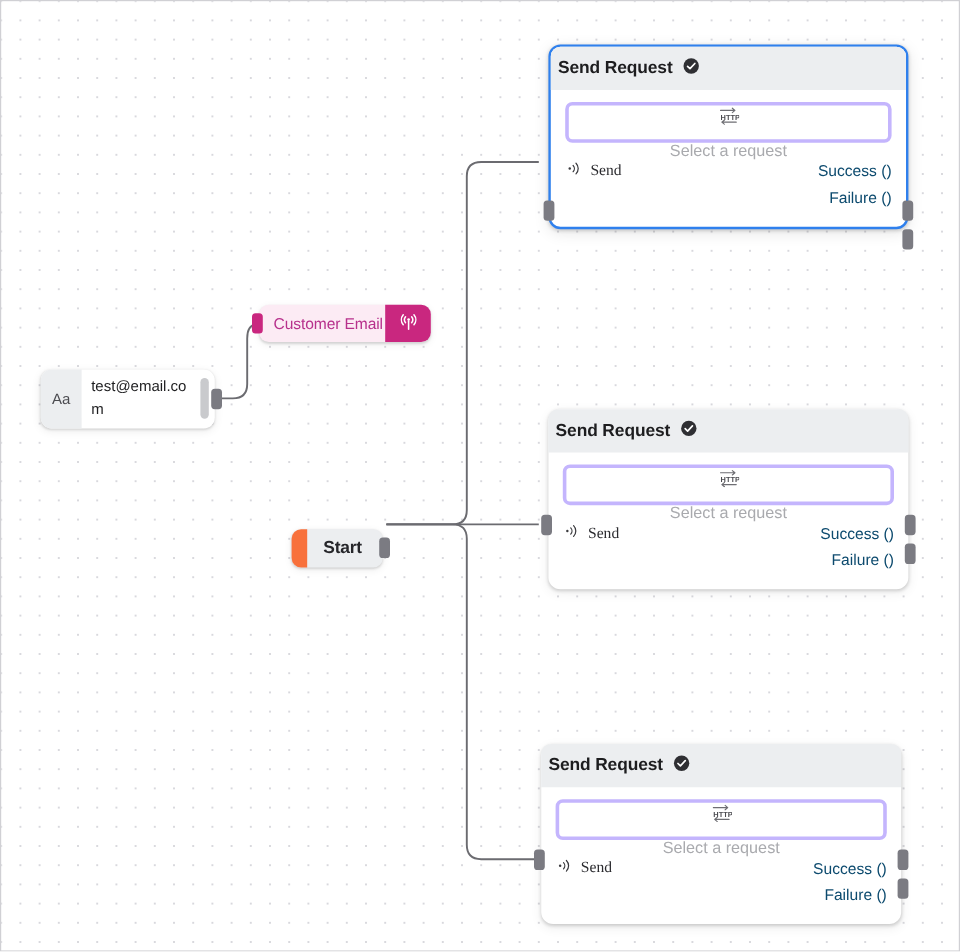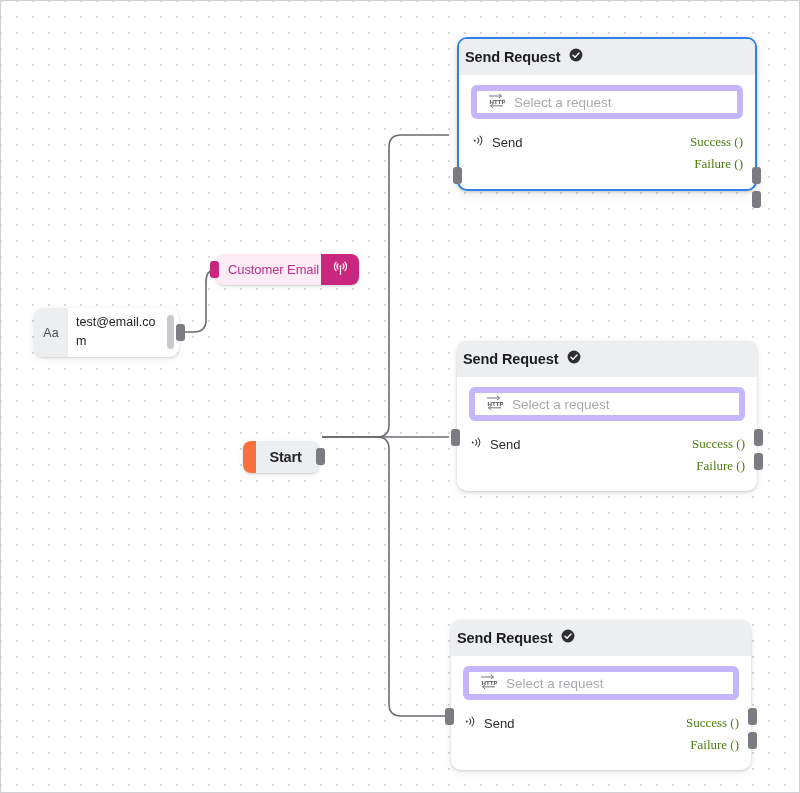--- a/index.html
+++ b/index.html
@@ -49,49 +49,49 @@
   .card-title {
     font-size: 14.5px;
     font-weight: bold;
     color: #1d1d1f;
     letter-spacing: -0.1px;
   }
   .check-icon { display: block; }
   .card-body { padding: 10px 12px 6px 12px; }
   .select-field {
     height: 34px;
-    border: 6px solid #c4b5fd;
+    border: 3px solid #c4b5fd;
     border-radius: 6px;
     background: #fff;
     display: flex;
     align-items: center;
     gap: 9px;
     padding: 0 10px;
+    flex-direction: column;
   }
   .select-placeholder {
     font-size: 13.5px;
     color: #a9aaae;
   }
   .http-icon { display:block; flex: 0 0 auto; }
 
   .card-ports { position: relative; padding: 6px 12px 14px 12px; }
   .port-row {
     display: flex;
     align-items: center;
     justify-content: space-between;
     height: 22px;
   }
   .port-in-label {
     display: flex; align-items: center; gap: 8px;
-    font-size: 13px; color: #2b2b2f;
+    font-size: 13px; color: #2b2b2f; font-family: Liberation Serif, serif;
   }
   .port-out-label {
-    font-size: 13px; color: #4d7c0f;
+    font-size: 13px; color: #0c4a6e;
     margin-left: auto;
-    font-family: Liberation Serif, serif;
   }
   .sig-icon { display:block; }
 
   
   .nub {
     position: absolute;
     width: 9px; height: 17px;
     background: #7b7b82;
     border-radius: 3px;
   }

